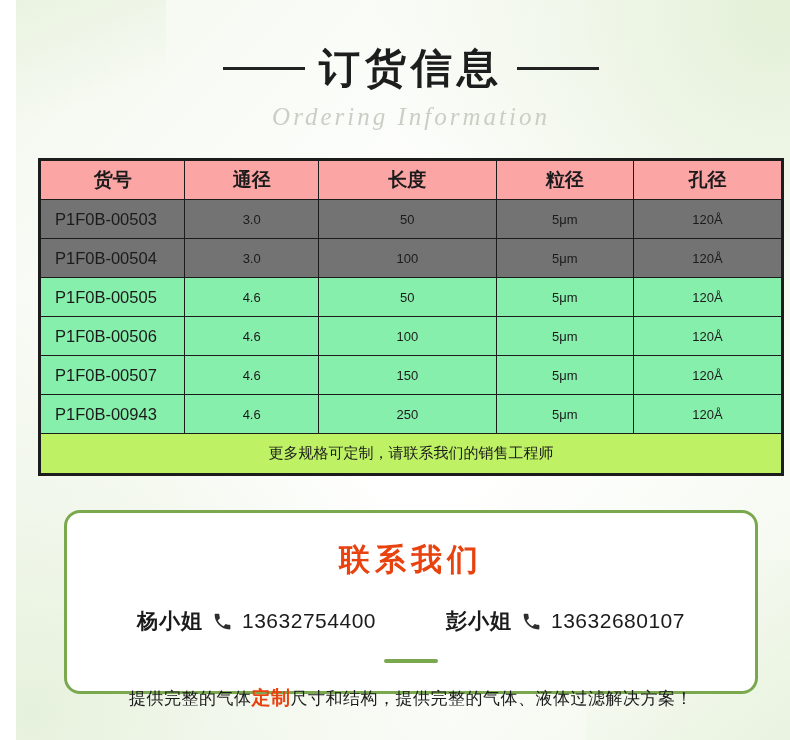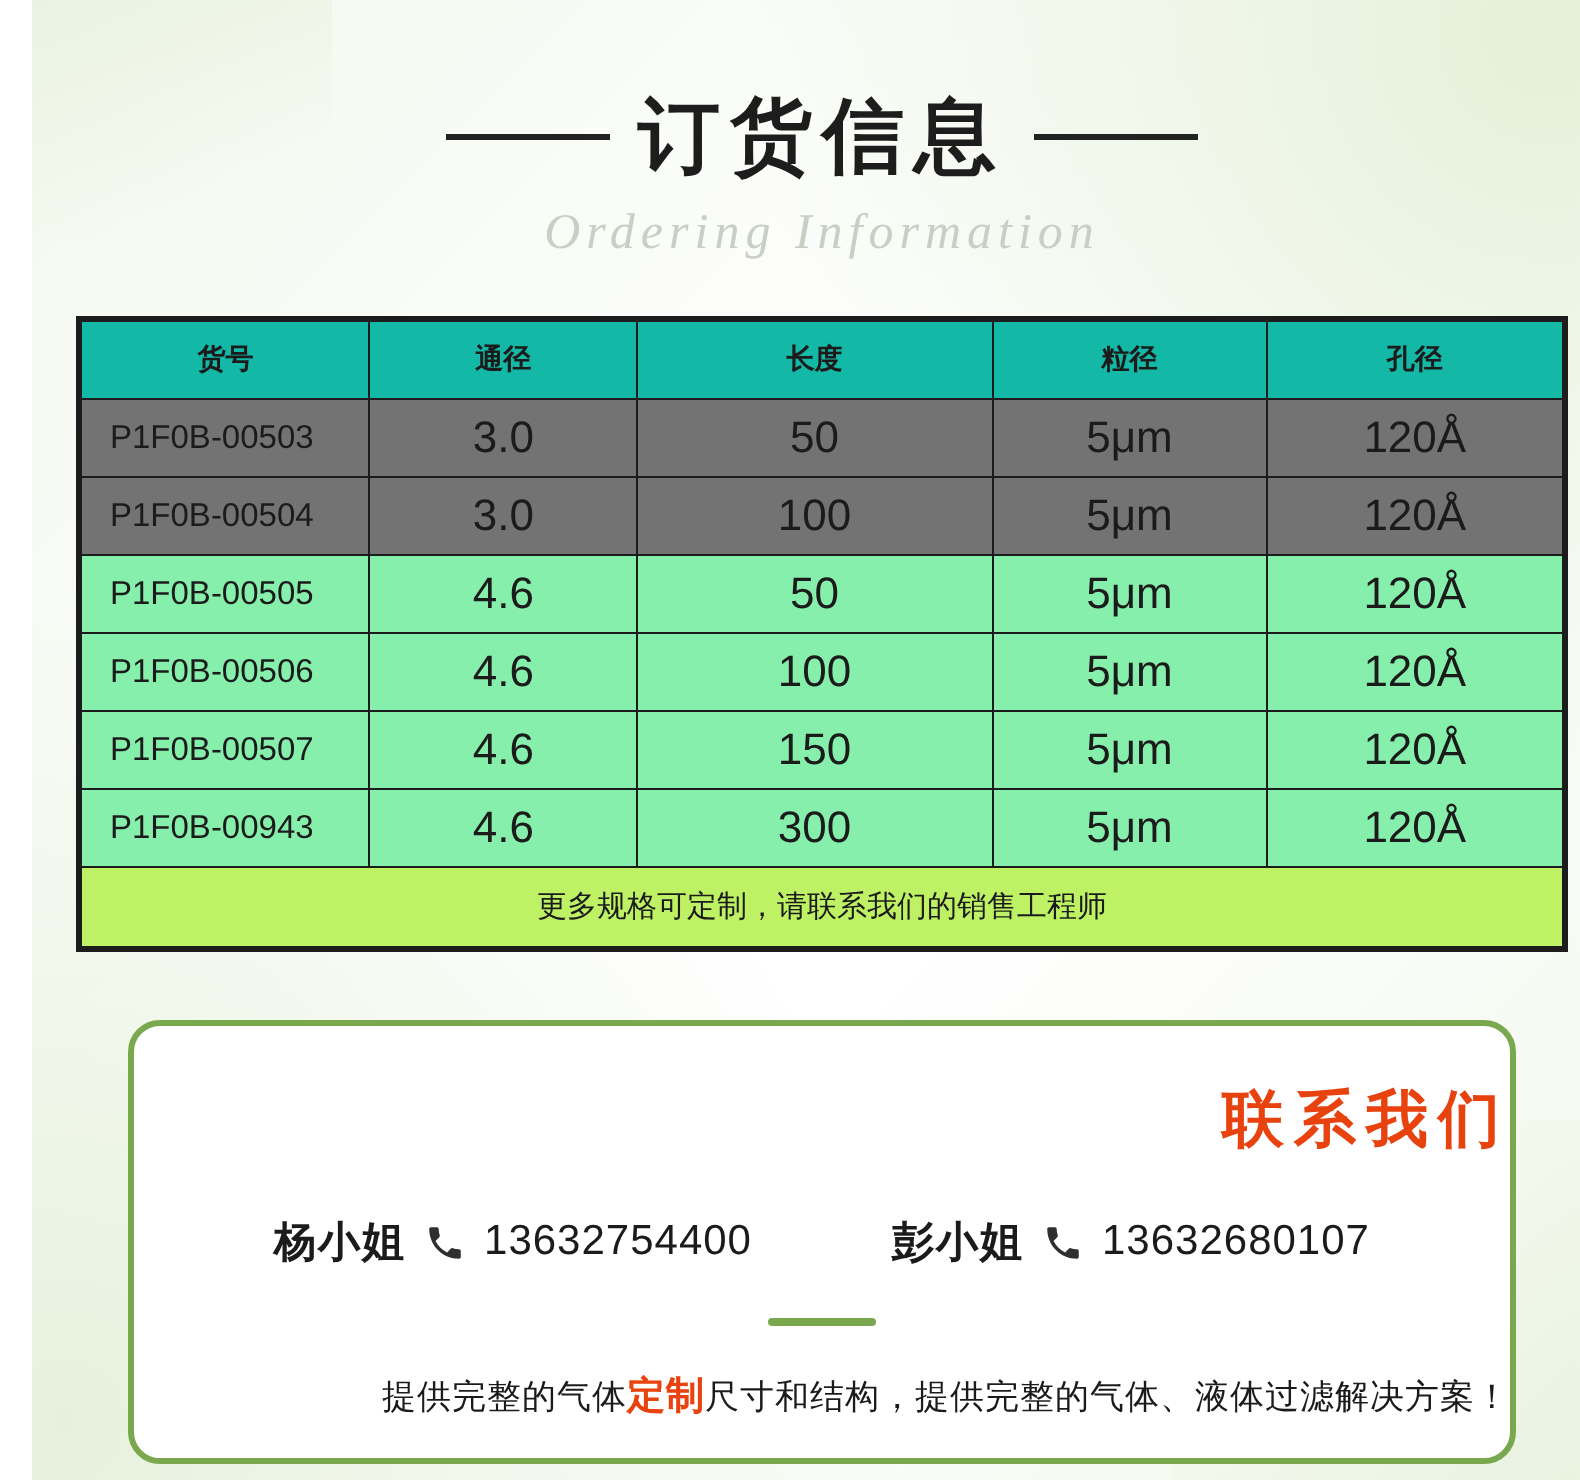--- a/index.html
+++ b/index.html
@@ -78,29 +78,29 @@
     background: #ffffff;
   }
   table {
     width: 100%;
     border-collapse: collapse;
     table-layout: fixed;
   }
   th, td {
     border: 1px solid #1c1c1c;
     height: 36px;
-    font-size: 22px;
+    font-size: 13px;
     color: #1b1b1b;
     text-align: center;
     font-weight: normal;
   }
   thead th {
     font-weight: bold;
-    background: #14b8a6;
-    font-size: 14px;
+    background: #fca5a5;
+    font-size: 19px;
   }
   tbody tr.highlight td {
     background: #737373;
   }
   tbody tr.plain td {
     background: #86efac;
   }
   td.code {
     text-align: left;
     padding-left: 14px;
@@ -113,23 +113,23 @@
     background: #bef264;
   }
 
   
   .contact-card {
     position: relative;
     margin: 34px 48px 0 48px;
     border: 3px solid #7aa84e;
     border-radius: 16px;
     background: #ffffff;
-    height: 222px;
+    height: 184px;
     box-sizing: border-box;
-    text-align: right;
+    text-align: center;
   }
   .contact-title {
     margin-top: 26px;
     font-size: 31px;
     font-weight: bold;
     letter-spacing: 5px;
     color: #e8420f;
   }
   .contact-people {
     margin-top: 26px;
@@ -246,21 +246,21 @@
         <tr class="plain">
           <td class="code">P1F0B-00507</td>
           <td>4.6</td>
           <td>150</td>
           <td>5μm</td>
           <td>120Å</td>
         </tr>
         <tr class="plain">
           <td class="code">P1F0B-00943</td>
           <td>4.6</td>
-          <td>300</td>
+          <td>250</td>
           <td>5μm</td>
           <td>120Å</td>
         </tr>
         <tr class="footnote">
           <td colspan="5">更多规格可定制，请联系我们的销售工程师</td>
         </tr>
       </tbody>
     </table>
   </div>
 

